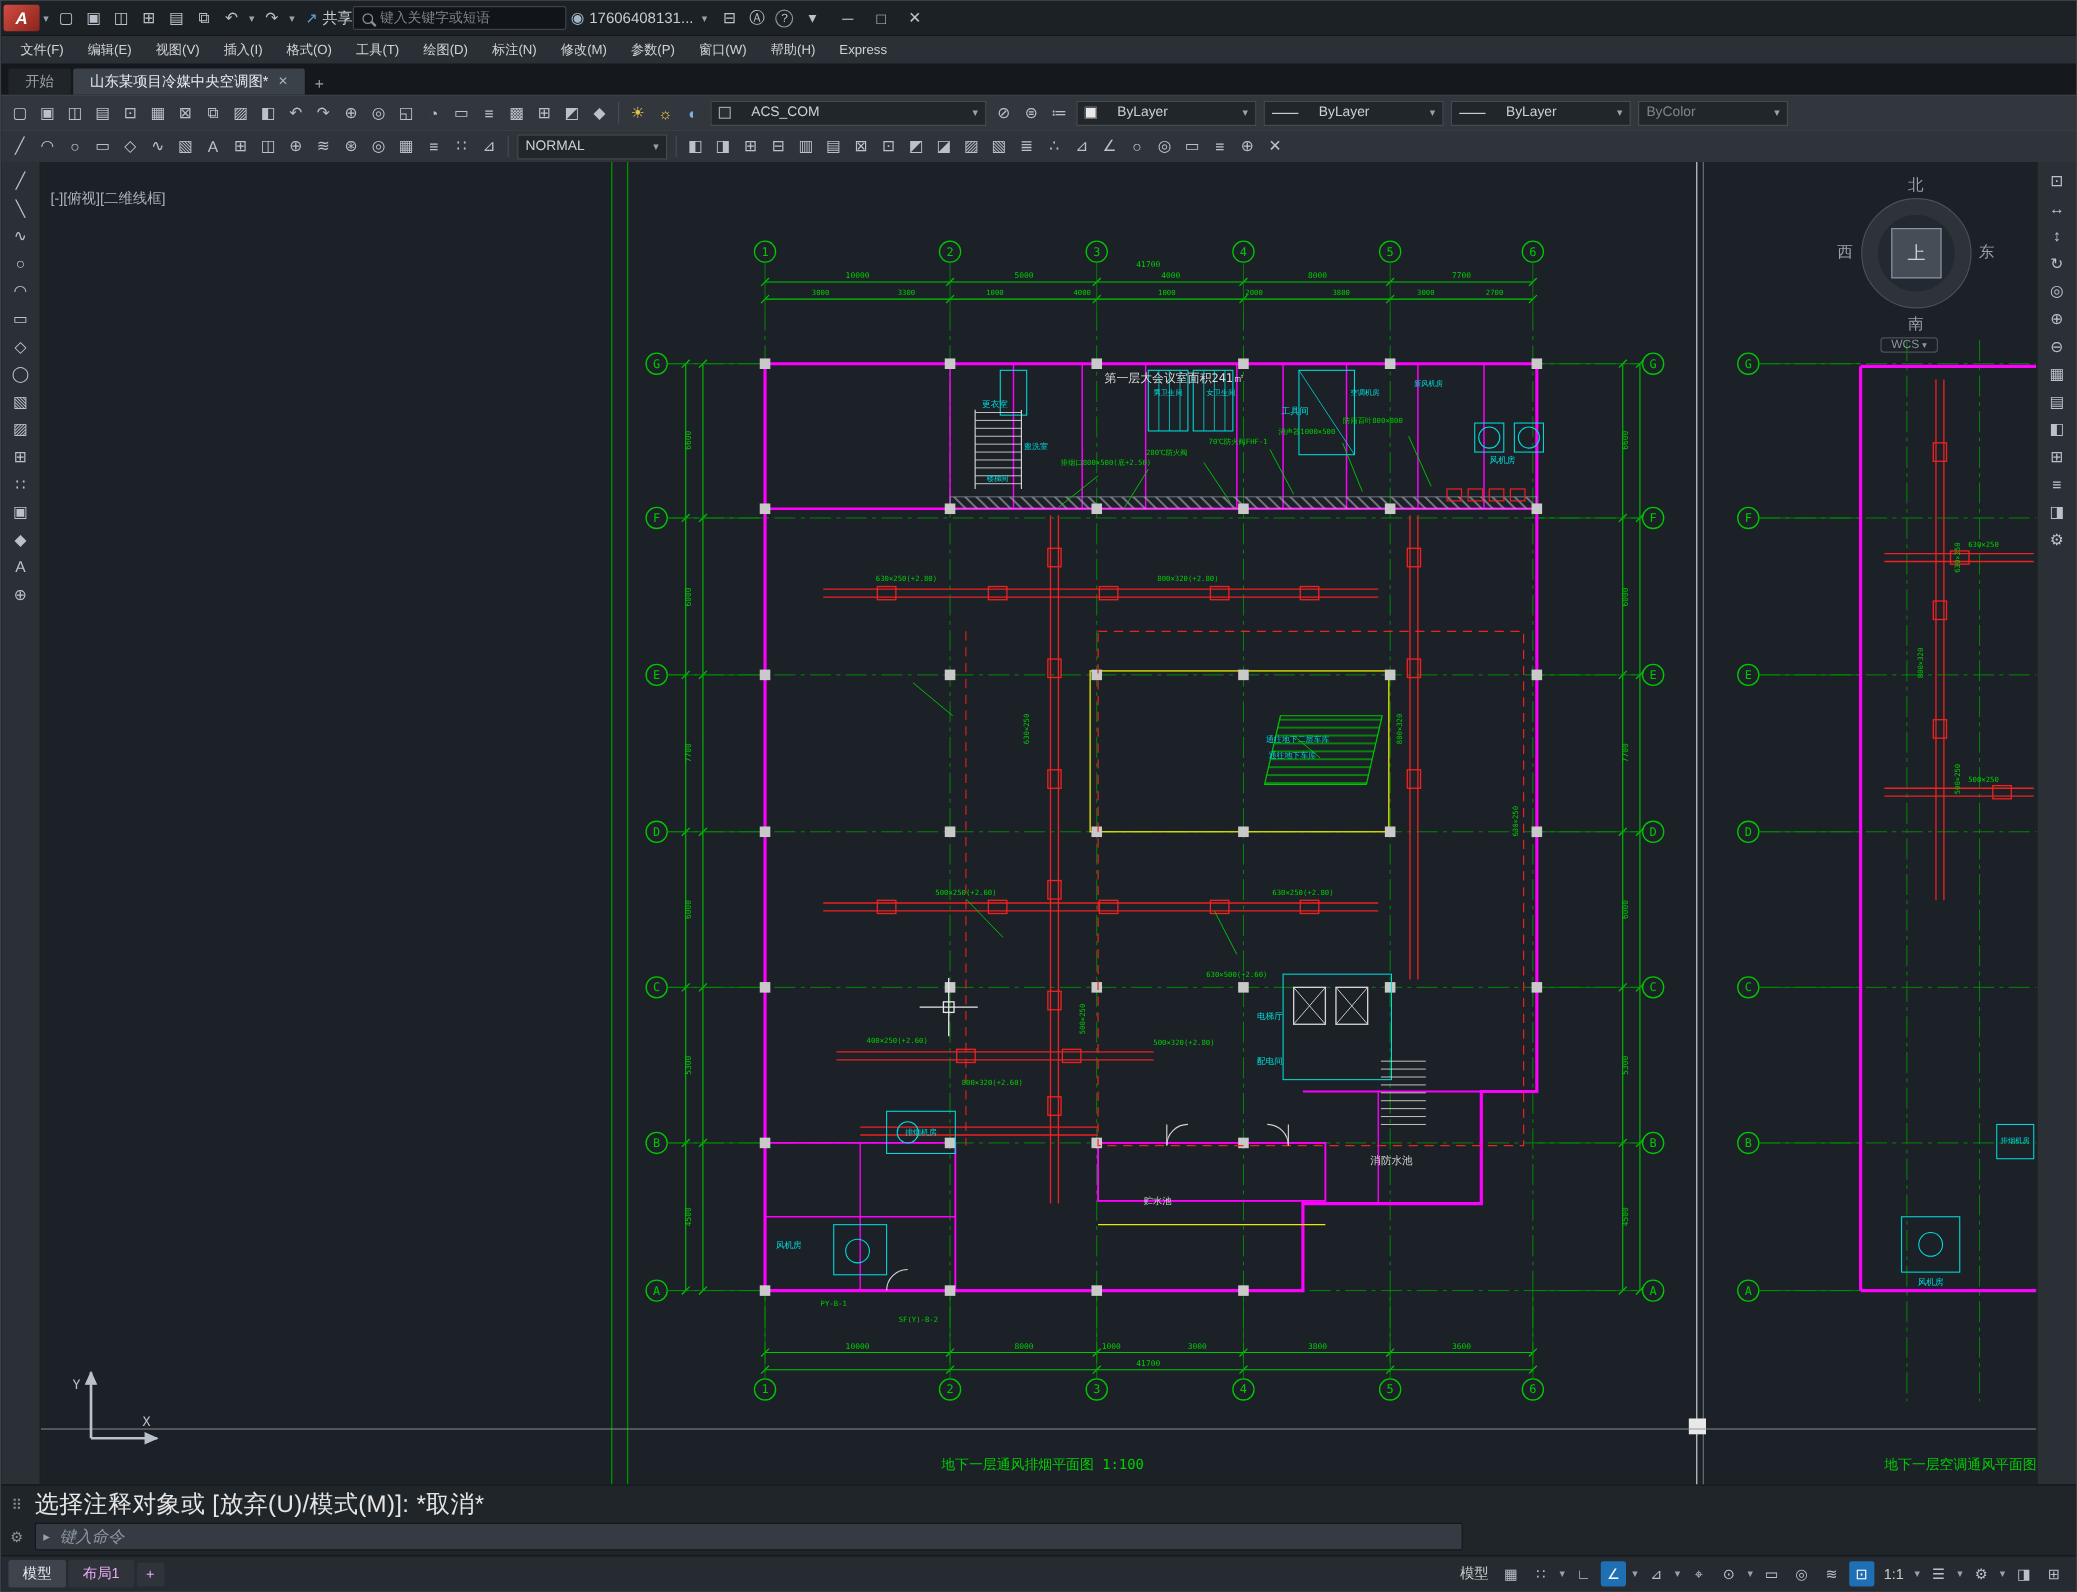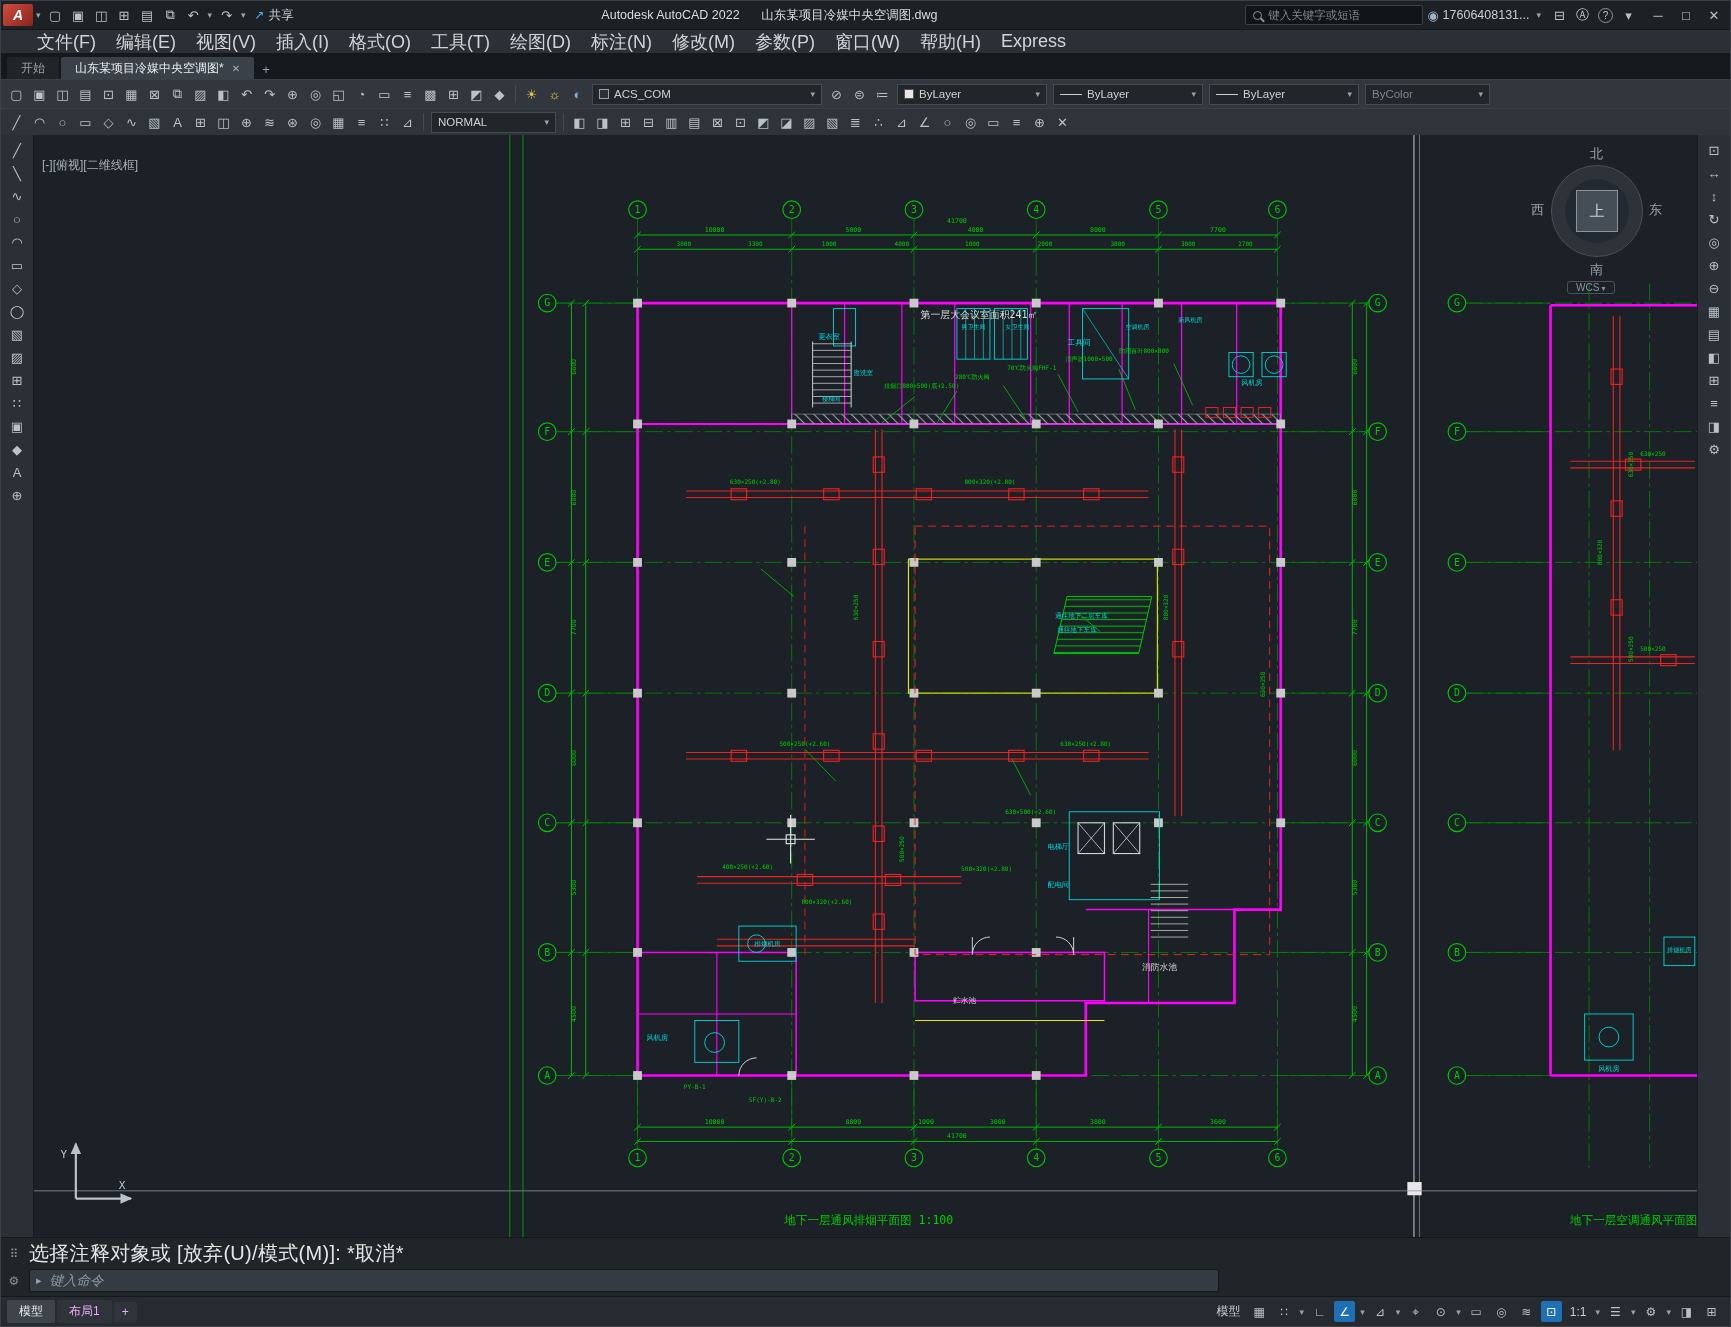--- a/index.html
+++ b/index.html
@@ -25,35 +25,35 @@
   .searchbox{display:flex;align-items:center;gap:6px;background:#111418;border:1px solid #3c4248;border-radius:2px;height:20px;padding:0 7px;width:178px}
   .mag{width:9px;height:9px;border:1.5px solid #8a9299;border-radius:50%;position:relative;flex:0 0 auto}
   .mag::after{content:"";position:absolute;width:5px;height:1.5px;background:#8a9299;transform:rotate(45deg);right:-4px;bottom:-2px}
   .search{background:transparent;border:none;outline:none;color:#aab1b8;font-size:11.5px;width:140px}
   .search::placeholder{color:#7d858d}
   .userblock{display:flex;align-items:center;gap:4px;color:#c8cdd2}
   .uic{color:#9fb6c9;font-size:13px}
   .winctl .icon-btn{min-width:26px}
 
   
-  .menubar{height:24px;background:#2b3036;display:flex;align-items:center;padding-left:26px;font-size:18px;flex:0 0 auto;border-top:1px solid #15181b}
+  .menubar{height:24px;background:#2b3036;display:flex;align-items:center;padding-left:6px;font-size:11px;flex:0 0 auto;border-top:1px solid #15181b}
   .menu-item{padding:0 10px;height:100%;display:flex;align-items:center;color:#d0d4d8;cursor:default}
 
   
   .tabrow{height:26px;background:#15191d;display:flex;align-items:flex-end;padding-left:6px;font-size:12px;flex:0 0 auto}
   .tab{height:22px;display:flex;align-items:center;gap:8px;padding:0 14px;color:#9aa1a8;background:#20252a;margin-right:2px;border-radius:2px 2px 0 0}
   .tab.active{background:#3a4149;color:#e8ebee}
   .tab .close{color:#aab1b8;font-size:10px}
   .newtab{width:20px;height:20px;display:flex;align-items:center;justify-content:center;color:#9aa1a8;font-size:13px}
 
   
   .tbar{height:29px;background:#31373d;border-top:1px solid #3a4046;display:flex;align-items:center;padding:0 4px;flex:0 0 auto}
   .tbar.t2{height:27px;background:#2e343a}
   .sep{width:1px;height:18px;background:#454b52;margin:0 4px;flex:0 0 auto}
-  .combo{display:flex;align-items:center;gap:5px;background:#21262b;border:1px solid #454b52;height:21px;padding:0 6px;font-size:11.5px;color:#ccd1d6;margin:0 3px;white-space:nowrap}
+  .combo{display:flex;align-items:center;gap:17px;background:#21262b;border:1px solid #454b52;height:21px;padding:0 6px;font-size:11.5px;color:#ccd1d6;margin:0 3px;white-space:nowrap}
   .combo::after{content:"▾";margin-left:auto;font-size:9px;color:#9aa1a8;padding-left:6px}
   .combo.dim{color:#7d858d}
   .w230{width:230px}.w150{width:150px}.w125{width:125px}
   .sw{width:10px;height:10px;border:1px solid #9aa1a8;background:#2b3036}
   .colorsw{width:10px;height:10px;background:#e8e8e8;border:1px solid #555}
   .linesw{width:22px;height:0;border-top:1.5px solid #c8cdd2}
 
   
   .main{flex:1;display:flex;min-height:0}
   .palette{width:33px;background:#2b3036;display:flex;flex-direction:column;align-items:center;padding-top:4px;flex:0 0 auto}
@@ -108,24 +108,20 @@
         <span class="icon-btn">▤</span>
         <span class="icon-btn">⧉</span>
         <span class="icon-btn">↶</span>
         <span class="caret">▾</span>
         <span class="icon-btn">↷</span>
         <span class="caret">▾</span>
       </div>
     <div class="share">
       <span class="shic">↗</span>
       <span>共享</span>
-    </div>
-    <div class="tb-title">
-      <span>Autodesk AutoCAD 2022</span>
-      <span class="doc">山东某项目冷媒中央空调图.dwg</span>
     </div>
     <div class="tb-right">
       <div class="searchbox">
         <span class="mag"></span>
         <input class="search" placeholder="键入关键字或短语" style="">
       </div>
       <div class="userblock">
         <span class="uic">◉</span>
         <span class="uid">17606408131...</span>
         <span class="caret">▾</span>

